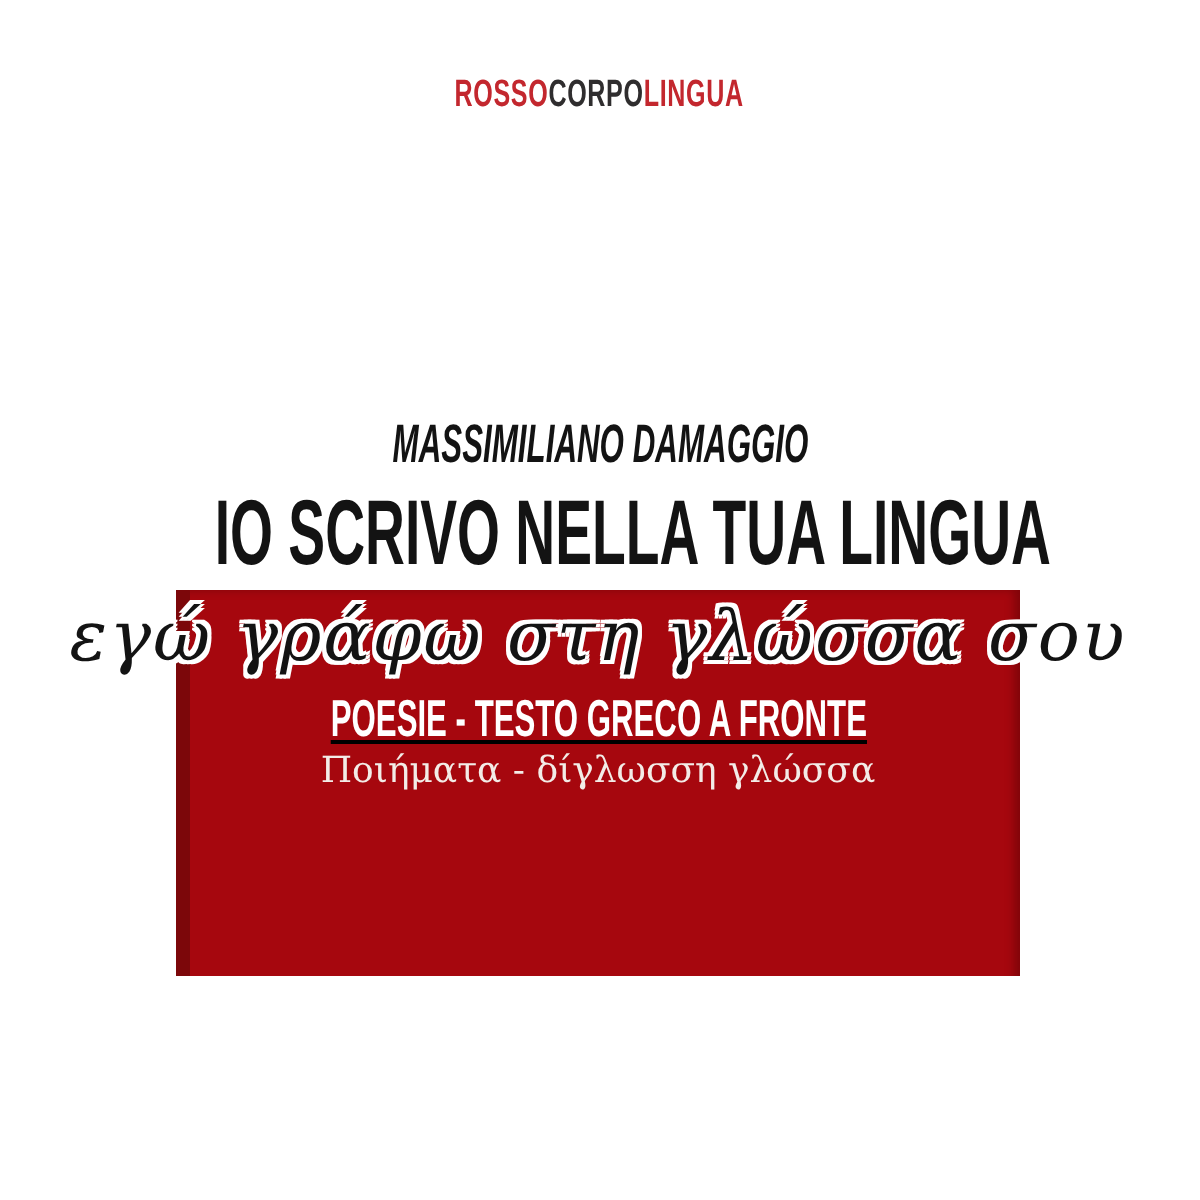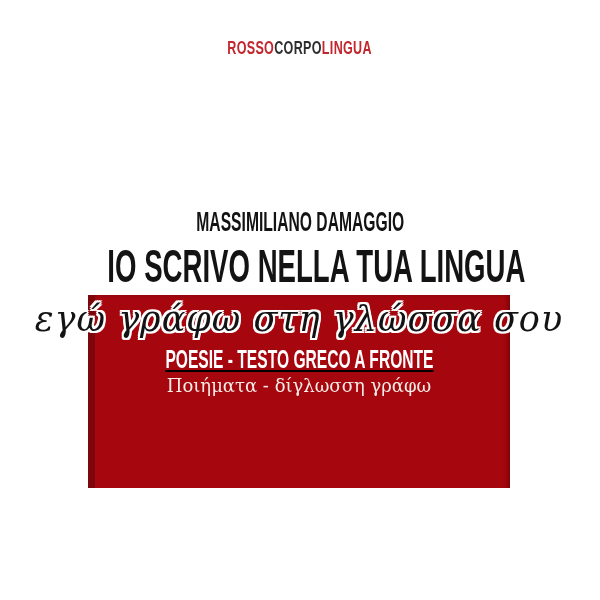--- a/index.html
+++ b/index.html
@@ -18,21 +18,21 @@
   }
   .cond { display: inline-block; white-space: nowrap; transform-origin: center; }
 
   
   .series-line { top: 36px; height: 24px; }
   .series { font-size: 19px; font-weight: bold; letter-spacing: 0.5px; transform: scaleX(0.66); }
   .s-red  { color: #c3272e; }
   .s-dark { color: #2f2d2e; }
 
   
-  .author-line { top: 208px; height: 28px; }
+  .author-line { top: 208px; height: 28px; font-style: italic; }
   .author { font-size: 27px; font-weight: bold; color: #131313; transform: scaleX(0.58); }
 
   .title-line { top: 242px; height: 48px; margin-left: 32px; }
   .title { font-size: 46px; font-weight: bold; color: #131313; transform: scaleX(0.60); }
 
   
   .red-block {
     position: absolute;
     left: 88px; top: 295px; width: 422px; height: 305px;
     background: #a6070e;
@@ -130,21 +130,21 @@
 
     <div class="rline greek-title-line">
       <span class="greek-title">εγώ γράφω στη γλώσσα σου</span>
     </div>
 
     <div class="rline sub-line">
       <span class="cond subtitle">POESIE - TESTO GRECO A FRONTE</span>
     </div>
 
     <div class="rline gsub-line">
-      <span class="greek-subtitle">Ποιήματα - δίγλωσση γράφω</span>
+      <span class="greek-subtitle">Ποιήματα - δίγλωσση γλώσσα</span>
     </div>
 
     <div class="rline zona-line">
       <span class="zona-letter">Z</span>
       <span class="zona-o">
         <span class="zona-diamond"></span>
       </span>
       <span class="zona-letter">NA</span>
     </div>
 

